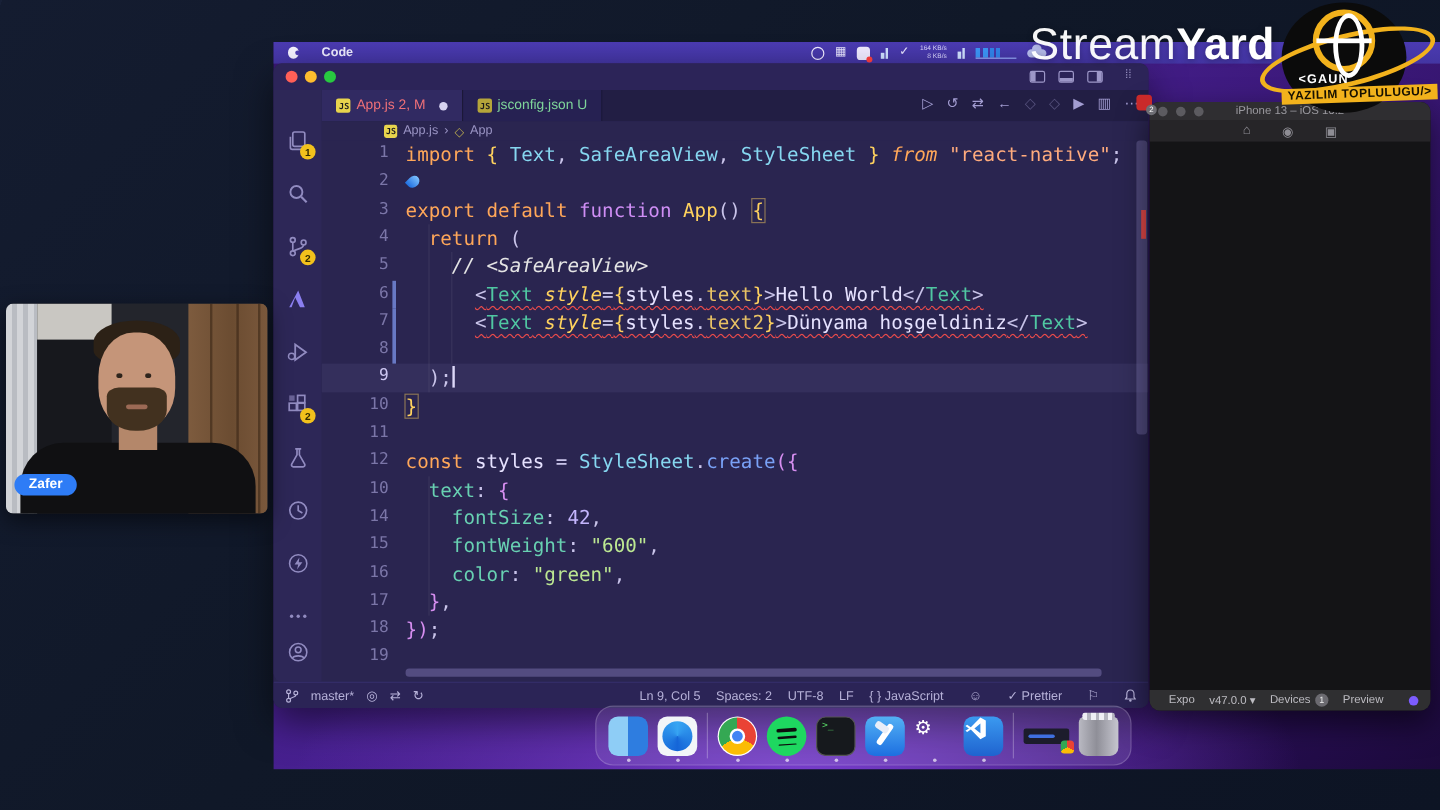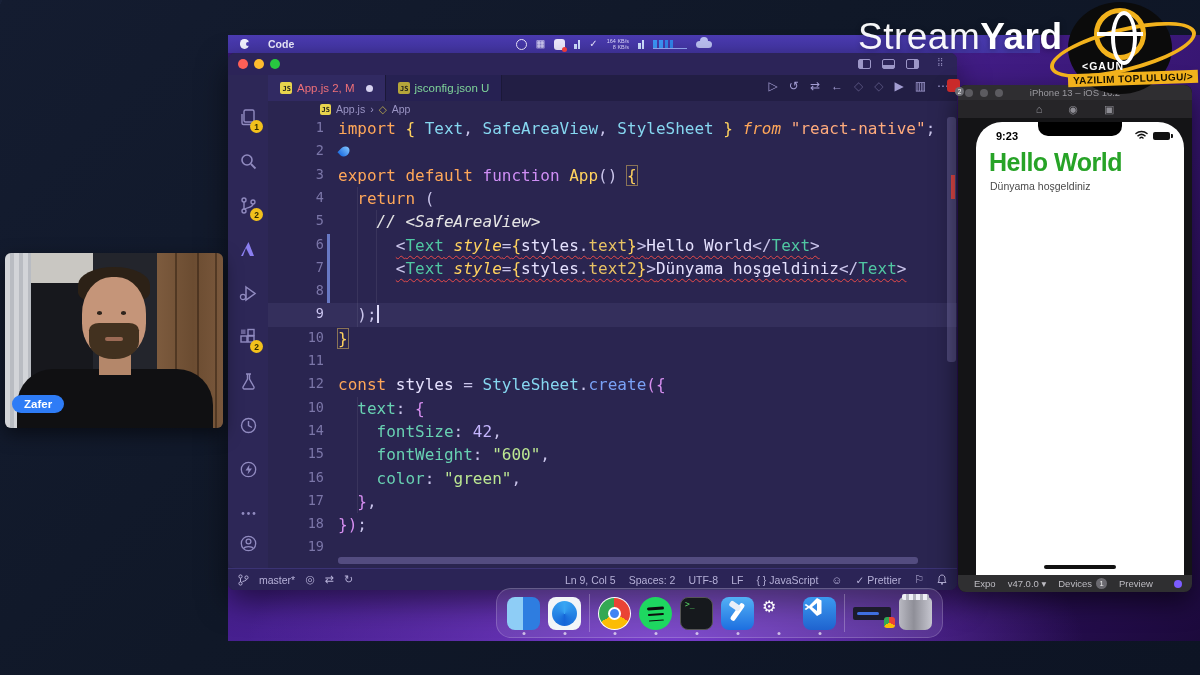--- a/index.html
+++ b/index.html
@@ -12,21 +12,21 @@
     color:#fff; position:relative;
   }
   .abs { position:absolute; }
 
   
   #share { left:228px; top:35px; width:972px; height:606px;
     background: radial-gradient(ellipse 700px 320px at 45% 102%, #7a3fd0 0%, rgba(122,63,208,0) 60%),
       linear-gradient(135deg,#3a1775 0%, #472090 40%, #2e1060 78%, #1c0a3c 100%); }
 
   
-  #menubar { left:0; top:0; width:812px; height:18px;
+  #menubar { left:0; top:0; width:972px; height:18px;
     background:linear-gradient(#4b3bb2,#4335a2); display:flex; align-items:center;
     font-size:10.5px; color:#eceafd; padding:0 8px; }
   .apple { width:9px; height:10px; background:#f4f2ff; border-radius:45% 45% 48% 48%; margin:0 10px 0 4px; position:relative; }
   .apple::after{ content:""; position:absolute; right:-1px; top:3px; width:4px; height:4px; border-radius:50%; background:#4b3bb2; }
   .mitem { margin:0 9px; white-space:nowrap; }
   .mitem.bold { font-weight:bold; }
   #menu-right { margin-left:auto; display:flex; align-items:center; gap:9px; padding-right:320px; }
   .mr-ic { color:#e8e5ff; font-size:10px; line-height:1; }
   .mr-circ { width:11px; height:11px; border:1.3px solid #efeaff; border-radius:50%; }
   .mr-cc { position:relative; width:11px; height:11px; border-radius:3px; background:#efeaff; }
@@ -83,21 +83,21 @@
   .sq { text-decoration:underline wavy #e84a4a 1px; text-underline-offset:4px; }
   .cursor { display:inline-block; width:2px; height:18px; background:#dcd8f8; vertical-align:-3px; }
   .drop { display:inline-block; width:9px; height:11px; background:linear-gradient(#7ec2ff,#1f6fe0); border-radius:50% 50% 50% 0; transform:rotate(45deg); margin-left:2px; }
   .iguide { position:absolute; width:1px; background:rgba(255,255,255,.07); left:0; }
   #vscroll { right:1px; top:64px; width:9px; height:245px; background:rgba(170,160,230,.28); border-radius:3px; }
   #vscroll .errmark { position:absolute; right:1px; top:58px; width:4px; height:24px; background:#e04848; }
   #hscroll { left:110px; top:504px; width:580px; height:7px; background:rgba(170,160,230,.32); border-radius:3px; }
 
   
   #statusbar { left:0; top:515px; width:729px; height:22px; background:#2b2456; border-top:1px solid #3b3374; border-radius:0 0 7px 7px; display:flex; align-items:center; font-size:10.5px; color:#b6b1d8; padding:0 10px; }
-  #status-right { margin-left:auto; display:flex; align-items:center; gap:13px; }
+  #status-right { margin-left:auto; display:flex; align-items:center; gap:21px; }
   #status-left { display:flex; align-items:center; gap:10px; }
   .sic { font-size:11px; }
 
   
   #sim { left:730px; top:50px; width:234px; height:507px; background:#141416; border-radius:8px; box-shadow:0 10px 26px rgba(0,0,0,.55); }
   #sim-titlebar { left:0; top:0; width:234px; height:15px; background:#2f2e31; border-radius:8px 8px 0 0; display:flex; align-items:center; }
   .gtl { width:8px; height:8px; border-radius:50%; background:#5c5b60; margin-left:7px; }
   #sim-title { position:absolute; width:234px; text-align:center; top:2px; font-size:9.5px; color:#9b9aa0; }
   #sim-toolbar { left:0; top:15px; width:234px; height:18px; background:#262528; display:flex; align-items:center; justify-content:center; gap:26px; color:#8e8d94; font-size:11px; }
   #phone { left:18px; top:37px; width:208px; height:453px; background:#fff; border-radius:26px 26px 0 0; }
@@ -454,31 +454,20 @@
       <span class="gtl"></span>
       <span class="gtl"></span>
       <span class="gtl"></span>
     </div>
     <div class="abs" id="sim-title">iPhone 13 – iOS 16.2</div>
     <div class="abs" id="sim-toolbar">
       <span>⌂</span>
       <span>◉</span>
       <span>▣</span>
     </div>
-    <div class="abs" id="phone">
-      <div class="abs" id="notch"></div>
-      <div class="abs" id="ptime">9:23</div>
-      <svg class="abs" style="right:36px;top:8px" width="13" height="10" viewBox="0 0 13 10">
-          <path d="M1 3.5 C4 .8 9 .8 12 3.5 M3 5.8 C5.2 4 7.8 4 10 5.8 M5 8 C5.9 7.2 7.1 7.2 8 8" fill="none" stroke="#111" stroke-width="1.5" stroke-linecap="round"></path>
-        </svg>
-      <span class="abs batt"></span>
-      <div class="abs" id="hello">Hello World</div>
-      <div class="abs" id="sub">Dünyama hoşgeldiniz</div>
-      <div class="abs" id="homebar"></div>
-    </div>
     <div class="abs" id="expobar">
       <span>Expo</span>
       <span>v47.0.0 ▾</span>
       <span style="display:flex;align-items:flex-end;gap:4px">
         <span>Devices</span>
         <span class="devcount">1</span>
       </span>
       <span>Preview</span>
       <span class="expodot"></span>
     </div>

